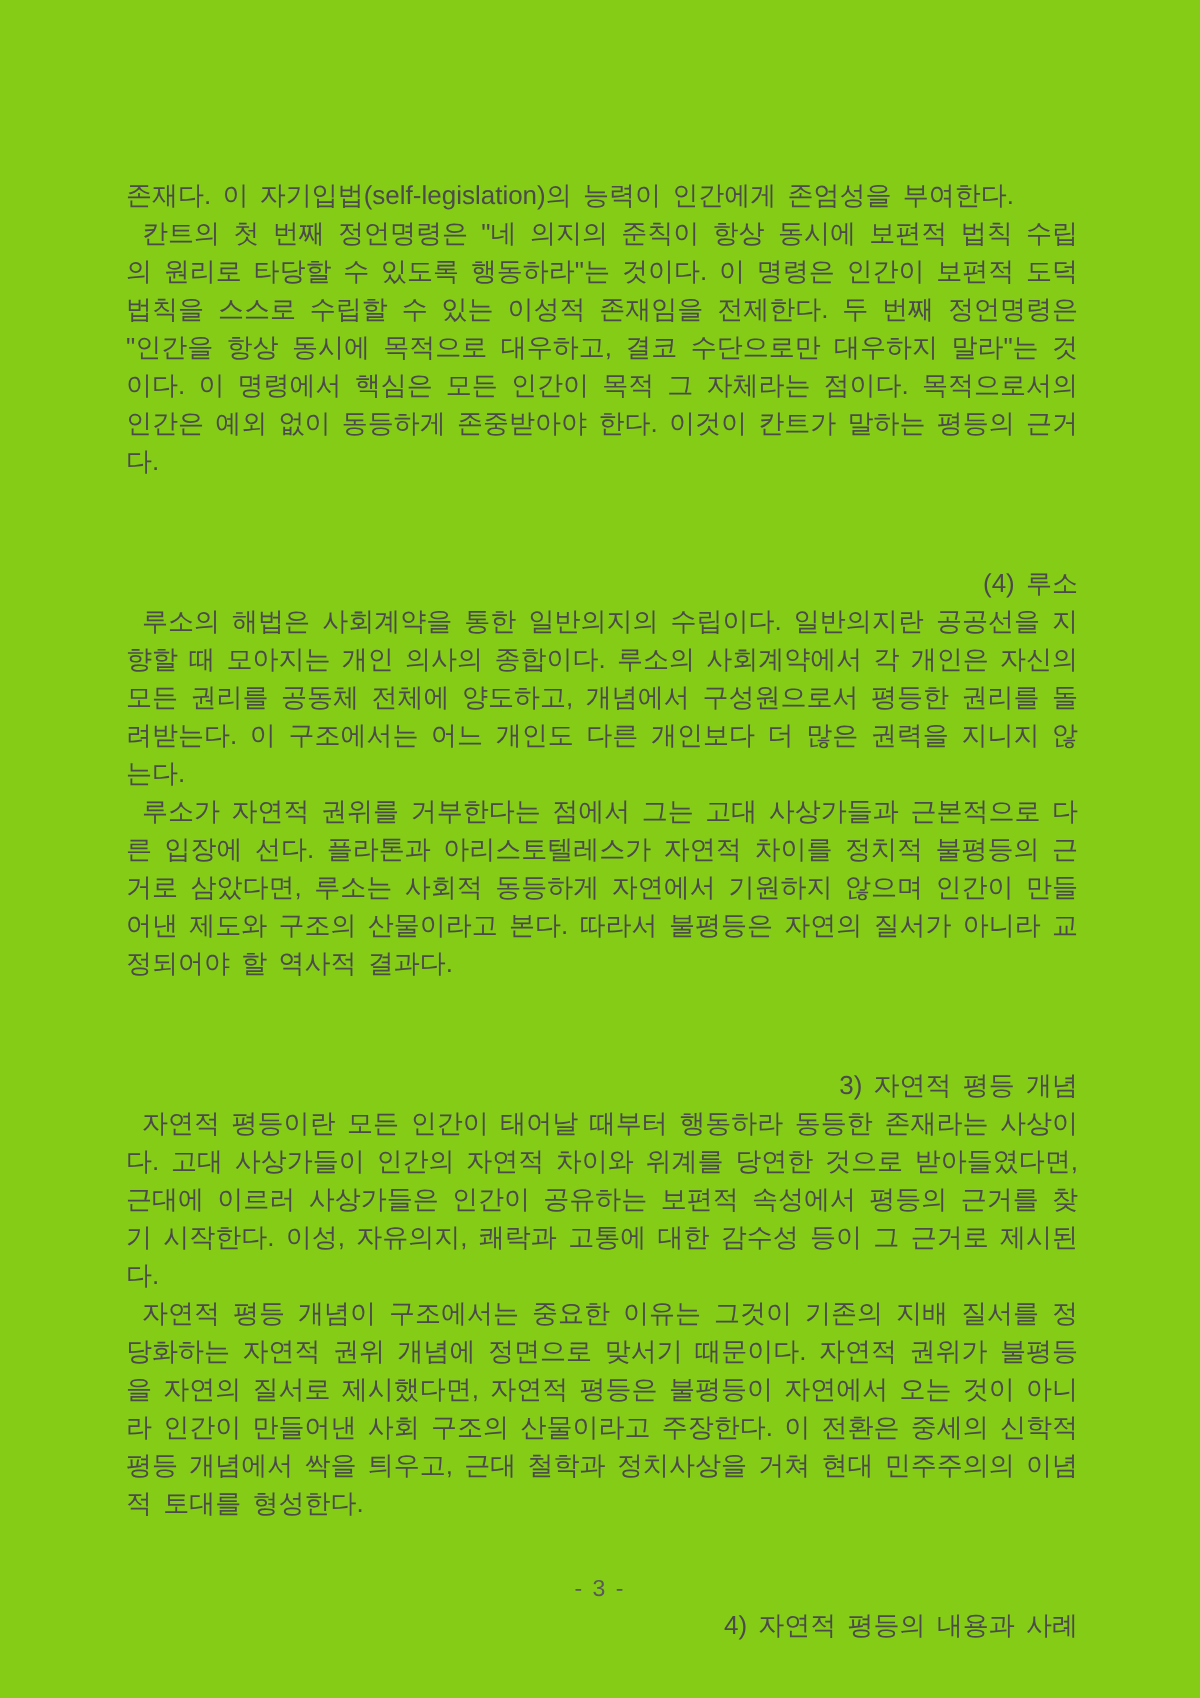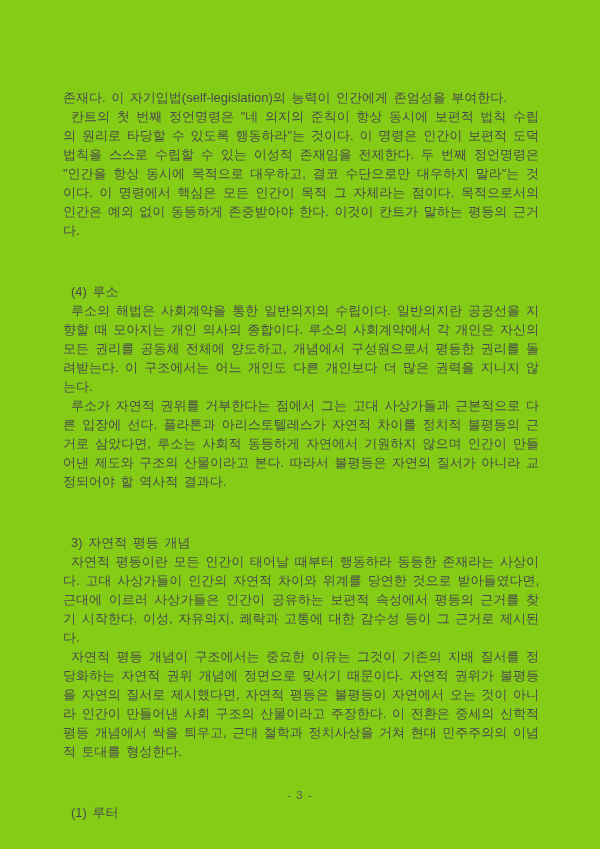--- a/index.html
+++ b/index.html
@@ -35,20 +35,21 @@
   }
   .content p.continuation {
     text-indent: 0;
   }
   .content p.heading {
     text-indent: 8px;
     text-align: left;
     margin-top: 42px;
   }
   .content p.gap {
+    text-align: right;
   }
   .footer {
     position: absolute;
     left: 0;
     top: 789px;
     width: 600px;
     text-align: center;
     font-size: 11.5px;
     color: #5a5a5a;
     letter-spacing: 1px;
@@ -60,16 +61,17 @@
 <div class="page">
   <div class="content">
       <p class="continuation">존재다. 이 자기입법(self-legislation)의 능력이 인간에게 존엄성을 부여한다.</p>
       <p class="paragraph">칸트의 첫 번째 정언명령은 "네 의지의 준칙이 항상 동시에 보편적 법칙 수립의 원리로 타당할 수 있도록 행동하라"는 것이다. 이 명령은 인간이 보편적 도덕 법칙을 스스로 수립할 수 있는 이성적 존재임을 전제한다. 두 번째 정언명령은 "인간을 항상 동시에 목적으로 대우하고, 결코 수단으로만 대우하지 말라"는 것이다. 이 명령에서 핵심은 모든 인간이 목적 그 자체라는 점이다. 목적으로서의 인간은 예외 없이 동등하게 존중받아야 한다. 이것이 칸트가 말하는 평등의 근거다.</p>
       <p class="heading gap">(4) 루소</p>
       <p class="paragraph">루소의 해법은 사회계약을 통한 일반의지의 수립이다. 일반의지란 공공선을 지향할 때 모아지는 개인 의사의 종합이다. 루소의 사회계약에서 각 개인은 자신의 모든 권리를 공동체 전체에 양도하고, 개념에서 구성원으로서 평등한 권리를 돌려받는다. 이 구조에서는 어느 개인도 다른 개인보다 더 많은 권력을 지니지 않는다.</p>
       <p class="paragraph">루소가 자연적 권위를 거부한다는 점에서 그는 고대 사상가들과 근본적으로 다른 입장에 선다. 플라톤과 아리스토텔레스가 자연적 차이를 정치적 불평등의 근거로 삼았다면, 루소는 사회적 동등하게 자연에서 기원하지 않으며 인간이 만들어낸 제도와 구조의 산물이라고 본다. 따라서 불평등은 자연의 질서가 아니라 교정되어야 할 역사적 결과다.</p>
       <p class="heading gap">3) 자연적 평등 개념</p>
       <p class="paragraph">자연적 평등이란 모든 인간이 태어날 때부터 행동하라 동등한 존재라는 사상이다. 고대 사상가들이 인간의 자연적 차이와 위계를 당연한 것으로 받아들였다면, 근대에 이르러 사상가들은 인간이 공유하는 보편적 속성에서 평등의 근거를 찾기 시작한다. 이성, 자유의지, 쾌락과 고통에 대한 감수성 등이 그 근거로 제시된다.</p>
       <p class="paragraph">자연적 평등 개념이 구조에서는 중요한 이유는 그것이 기존의 지배 질서를 정당화하는 자연적 권위 개념에 정면으로 맞서기 때문이다. 자연적 권위가 불평등을 자연의 질서로 제시했다면, 자연적 평등은 불평등이 자연에서 오는 것이 아니라 인간이 만들어낸 사회 구조의 산물이라고 주장한다. 이 전환은 중세의 신학적 평등 개념에서 싹을 틔우고, 근대 철학과 정치사상을 거쳐 현대 민주주의의 이념적 토대를 형성한다.</p>
+      <p class="heading gap">4) 자연적 평등의 내용과 사례</p>
       <p class="heading">(1) 루터</p>
     </div>
   <div class="footer">- 3 -</div>
 </div>
 
 </body></html>

